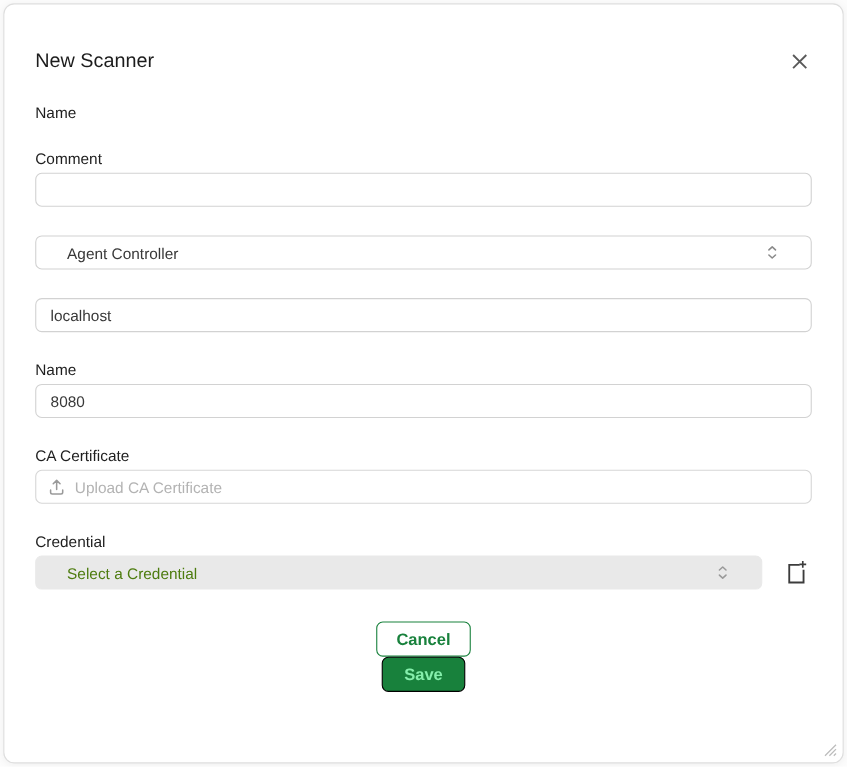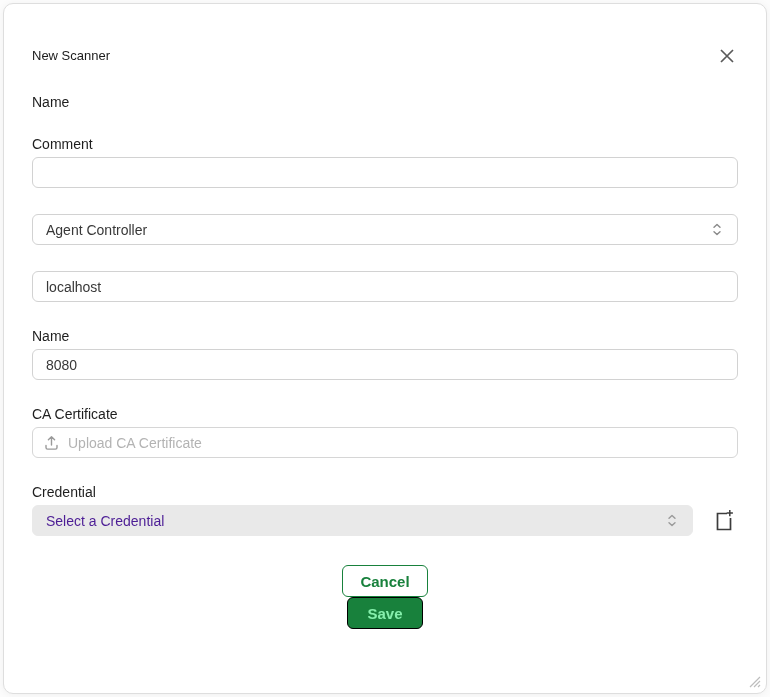--- a/index.html
+++ b/index.html
@@ -19,21 +19,21 @@
     box-shadow: 0 1px 8px rgba(0,0,0,0.05);
     padding: 0 28px;
   }
   .dialog-header {
     display: flex;
     align-items: flex-start;
     justify-content: space-between;
     padding-top: 40px;
   }
   .dialog-title {
-    font-size: 13px;
+    font-size: 18px;
     line-height: 23px;
     color: #1c1c1c;
     font-weight: 400;
   }
   .close-btn {
     background: none; border: none; cursor: pointer;
     padding: 0; margin-top: 1px;
     color: #5a5a5a;
     display: flex; align-items: center; justify-content: center;
     width: 22px; height: 22px;
@@ -57,34 +57,34 @@
     font-family: "Liberation Sans", "DejaVu Sans", sans-serif;
     background: #fff;
     outline: none;
   }
   .text-input::placeholder { color: #b3b3b3; }
   .select-box {
     width: 100%;
     height: 31px;
     border: 1px solid #d2d2d2;
     border-radius: 6px;
-    padding: 0 13px;
+    padding: 0 28px;
     font-size: 14px;
     color: #383838;
     background: #fff;
     display: flex;
     align-items: center;
     justify-content: space-between;
     cursor: pointer;
   }
   .select-box .chev { color: #8a8a8a; display: flex; }
   .select-box.disabled {
     background: #e9e9e9;
     border-color: #e9e9e9;
-    color: #4c1d95;
+    color: #4d7c0f;
     cursor: default;
   }
   .select-box.disabled .chev { color: #9a9a9a; }
   .file-field {
     width: 100%;
     height: 31px;
     border: 1px solid #d6d6d6;
     border-radius: 6px;
     padding: 0 11px;
     display: flex;

